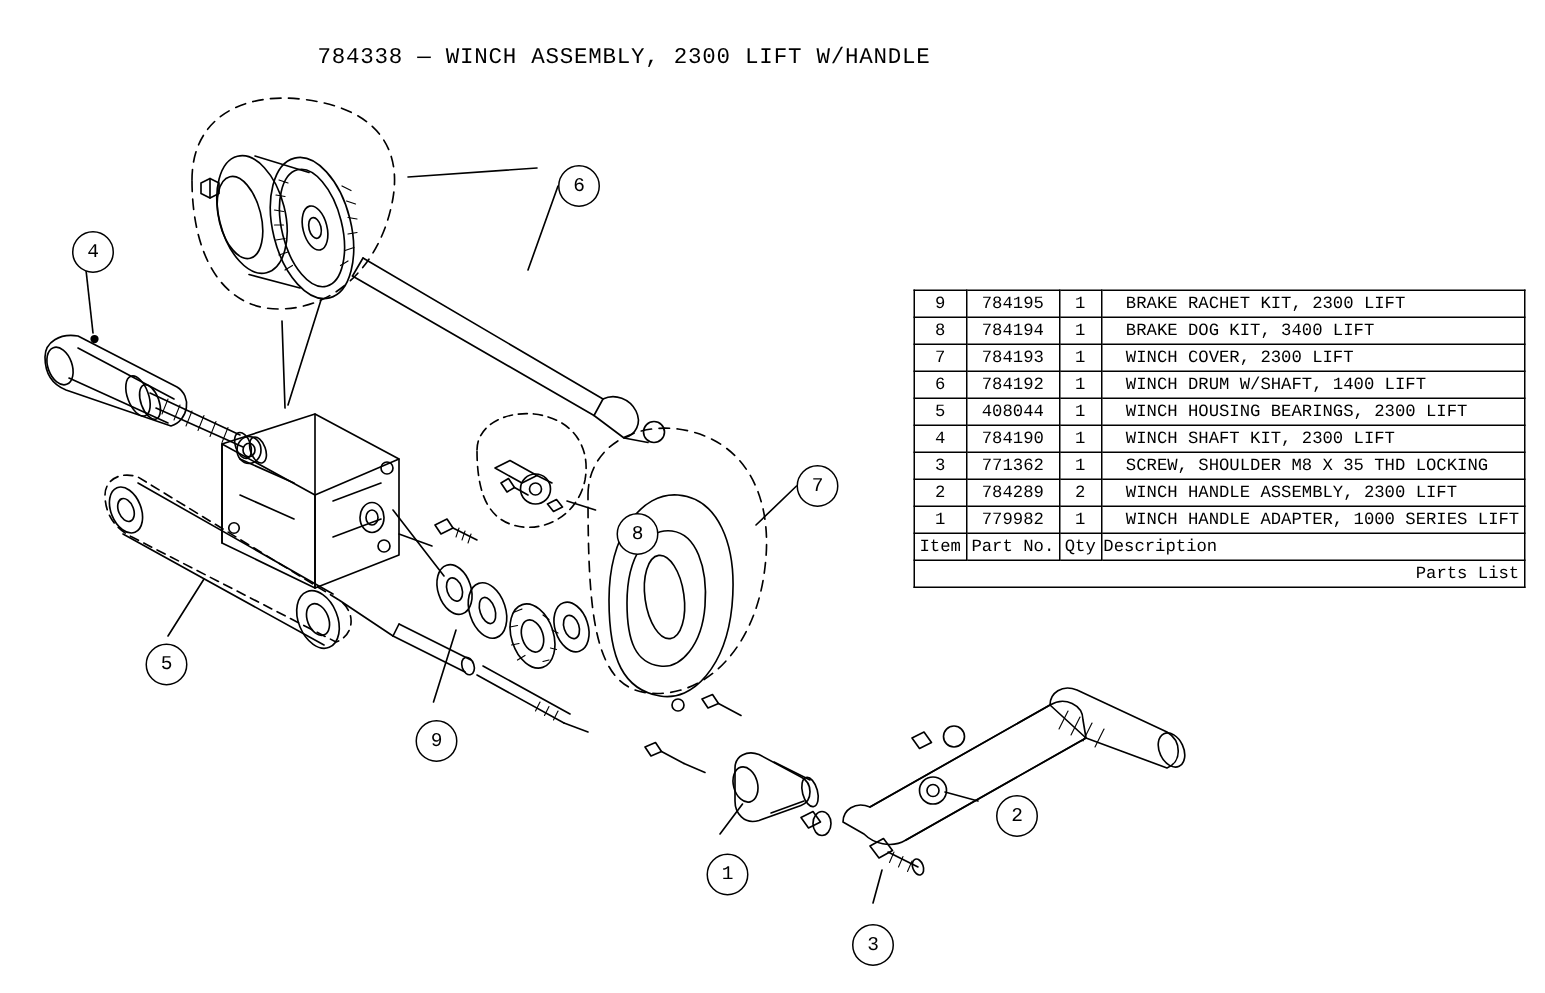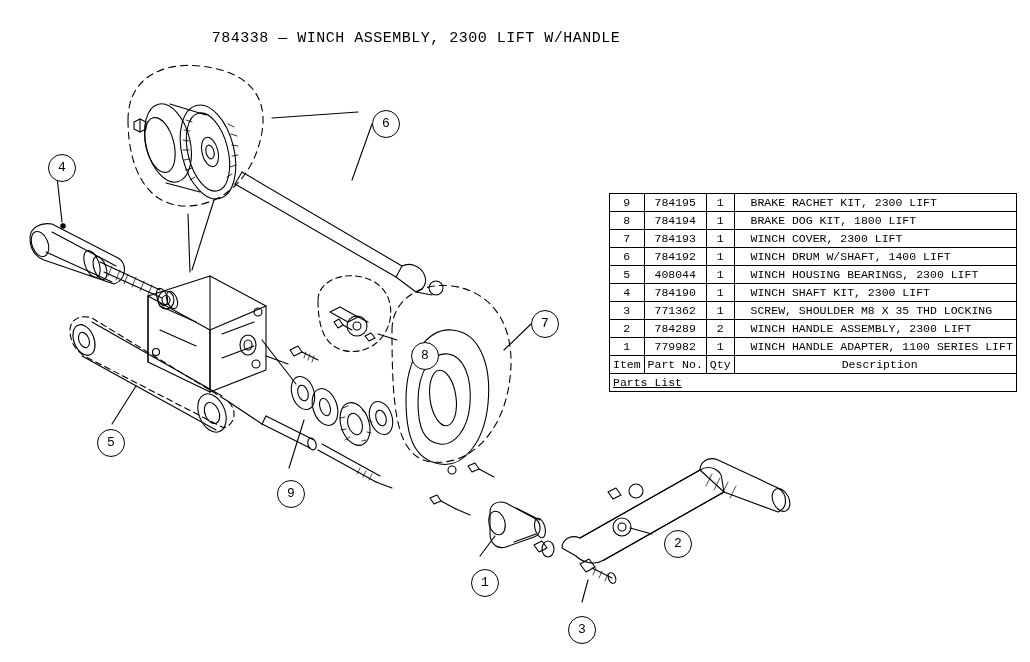--- a/index.html
+++ b/index.html
@@ -48,22 +48,22 @@
     border: 1px solid #000000;
     padding: 1px 3px;
     height: 15px;
     line-height: 13px;
     white-space: nowrap;
   }
   #parts-list .c-item   { width: 30px;  text-align: center; }
   #parts-list .c-part   { width: 56px;  text-align: center; font-family: Liberation Mono, monospace; }
   #parts-list .c-qty    { width: 22px;  text-align: center; }
   #parts-list .c-desc   { text-align: left; padding-left: 16px; }
-  #parts-list .hdr .c-desc { text-align: center; padding-left: 12px; }
-  #parts-list .title-row td { text-align: left; text-decoration: underline; }
+  #parts-list .hdr .c-desc { text-align: left; padding-left: 1px; }
+  #parts-list .title-row td { text-align: right; }
   
   .balloon {
     position: absolute;
     width: 28px;
     height: 28px;
     border: 1.3px solid #000000;
     border-radius: 50%;
     background: #ffffff;
     font-family: "Liberation Mono", monospace;
     font-size: 13px;
@@ -297,21 +297,21 @@
     <tr>
       <td class="c-item">9</td>
       <td class="c-part">784195</td>
       <td class="c-qty">1</td>
       <td class="c-desc">BRAKE RACHET KIT, 2300 LIFT</td>
     </tr>
     <tr>
       <td class="c-item">8</td>
       <td class="c-part">784194</td>
       <td class="c-qty">1</td>
-      <td class="c-desc">BRAKE DOG KIT, 1800 LIFT</td>
+      <td class="c-desc">BRAKE DOG KIT, 3400 LIFT</td>
     </tr>
     <tr>
       <td class="c-item">7</td>
       <td class="c-part">784193</td>
       <td class="c-qty">1</td>
       <td class="c-desc">WINCH COVER, 2300 LIFT</td>
     </tr>
     <tr>
       <td class="c-item">6</td>
       <td class="c-part">784192</td>
@@ -339,21 +339,21 @@
     <tr>
       <td class="c-item">2</td>
       <td class="c-part">784289</td>
       <td class="c-qty">2</td>
       <td class="c-desc">WINCH HANDLE ASSEMBLY, 2300 LIFT</td>
     </tr>
     <tr>
       <td class="c-item">1</td>
       <td class="c-part">779982</td>
       <td class="c-qty">1</td>
-      <td class="c-desc">WINCH HANDLE ADAPTER, 1100 SERIES LIFT</td>
+      <td class="c-desc">WINCH HANDLE ADAPTER, 1000 SERIES LIFT</td>
     </tr>
     <tr class="hdr">
       <td class="c-item">Item</td>
       <td class="c-part">Part No.</td>
       <td class="c-qty">Qty</td>
       <td class="c-desc">Description</td>
     </tr>
     <tr class="title-row">
       <td colspan="4">Parts List</td>
     </tr>

